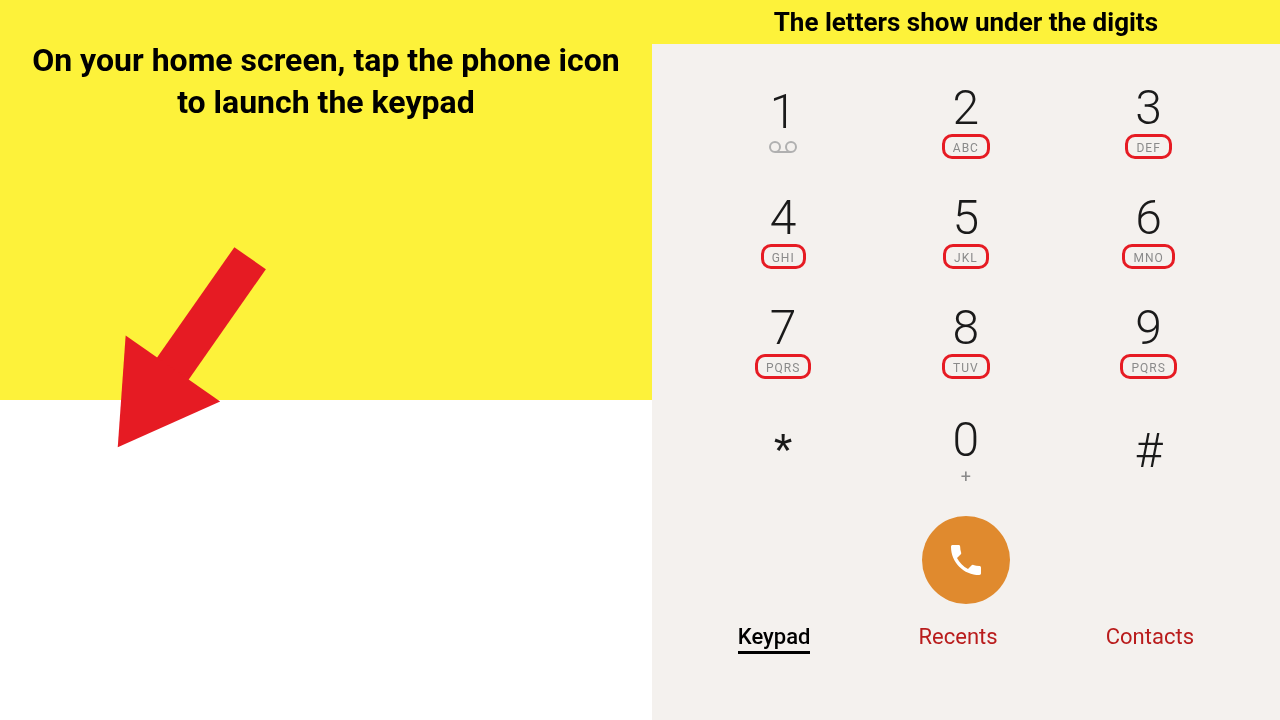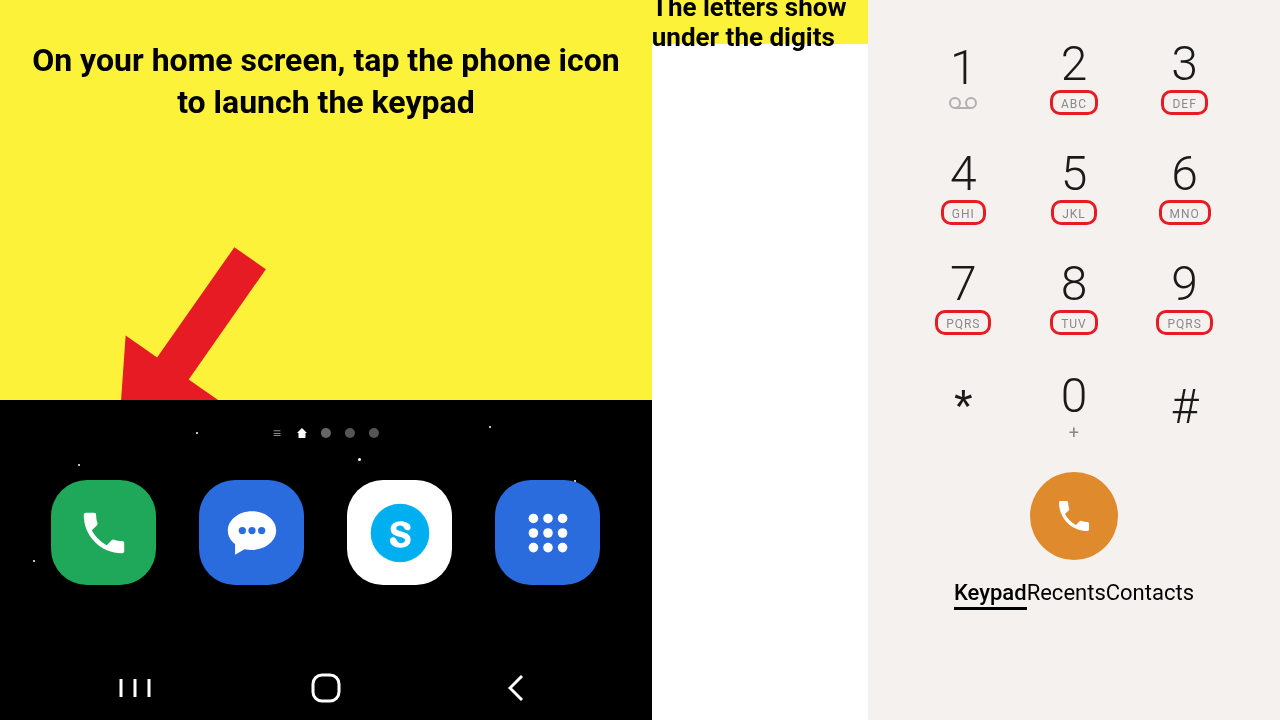--- a/index.html
+++ b/index.html
@@ -1,19 +1,19 @@
 <!DOCTYPE html>
 <html><head>
 <meta charset="utf-8">
 <style>
   * { margin: 0; padding: 0; box-sizing: border-box; }
   html, body { width: 1280px; height: 720px; overflow: hidden; font-family: -apple-system, BlinkMacSystemFont, 'Segoe UI', Roboto, sans-serif; }
   .root { display: flex; width: 100%; height: 100%; }
-  .left { width: 664px; height: 100%; display: flex; flex-direction: column; }
-  .right { width: 640px; height: 100%; display: flex; flex-direction: row; background: #fff; }
+  .left { width: 664px; height: 100%; display: flex; flex-direction: row; }
+  .right { width: 640px; height: 100%; display: flex; flex-direction: column; background: #fff; }
   .yellow-top-left { background: #fdf23a; height: 400px; position: relative; padding: 40px 30px 0; text-align: center; }
   .caption-left { font-size: 32px; font-weight: 700; color: #000; line-height: 1.3; }
   .arrow-wrap { position: absolute; left: 70px; top: 225px; width: 220px; height: 250px; }
   .arrow-svg { width: 100%; height: 100%; }
   .phone-dock { background: #000; height: 320px; position: relative; overflow: hidden; }
   .starfield { position: absolute; inset: 0; }
   .star { position: absolute; background: #fff; border-radius: 50%; }
   .page-dots { position: absolute; top: 25px; left: 50%; transform: translateX(-50%); display: flex; gap: 14px; align-items: center; }
   .page-dot { width: 10px; height: 10px; border-radius: 50%; background: #666; }
   .page-dot.home { background: #fff; border-radius: 2px; }
@@ -32,22 +32,22 @@
   .keypad-area { flex: 1; background: #f4f1ee; padding: 22px 40px 0; display: flex; flex-direction: column; }
   .keypad-grid { display: grid; grid-template-columns: repeat(3, 1fr); grid-template-rows: repeat(4, 110px); gap: 0; }
   .key { display: flex; flex-direction: column; align-items: center; justify-content: center; }
   .digit { font-size: 48px; font-weight: 300; color: #1a1a1a; line-height: 1; }
   .letters-box { border: 3px solid #e61b23; border-radius: 10px; padding: 0 8px; margin-top: 2px; }
   .letters { font-size: 12px; color: #8a8a8a; letter-spacing: 1px; }
   .voicemail { margin-top: 4px; }
   .plus { font-size: 18px; color: #8a8a8a; margin-top: 2px; }
   .call-row { display: flex; justify-content: center; padding: 10px 0 16px; }
   .call-btn { width: 88px; height: 88px; border-radius: 50%; background: #e08a2e; display: flex; align-items: center; justify-content: center; }
-  .tabs { display: flex; padding: 4px 46px 18px; }
-  .tab { font-size: 22px; color: #000000; }
+  .tabs { display: flex; justify-content: space-between; padding: 4px 46px 18px; }
+  .tab { font-size: 22px; color: #b91c1c; }
   .tab.active { color: #000; font-weight: 500; border-bottom: 3px solid #000; padding-bottom: 2px; }
 </style>
 </head>
 <body>
 
 <div class="root">
 
   <div class="left">
     <div class="yellow-top-left">
       <div class="caption-left">On your home screen, tap the phone icon to launch the keypad</div>

